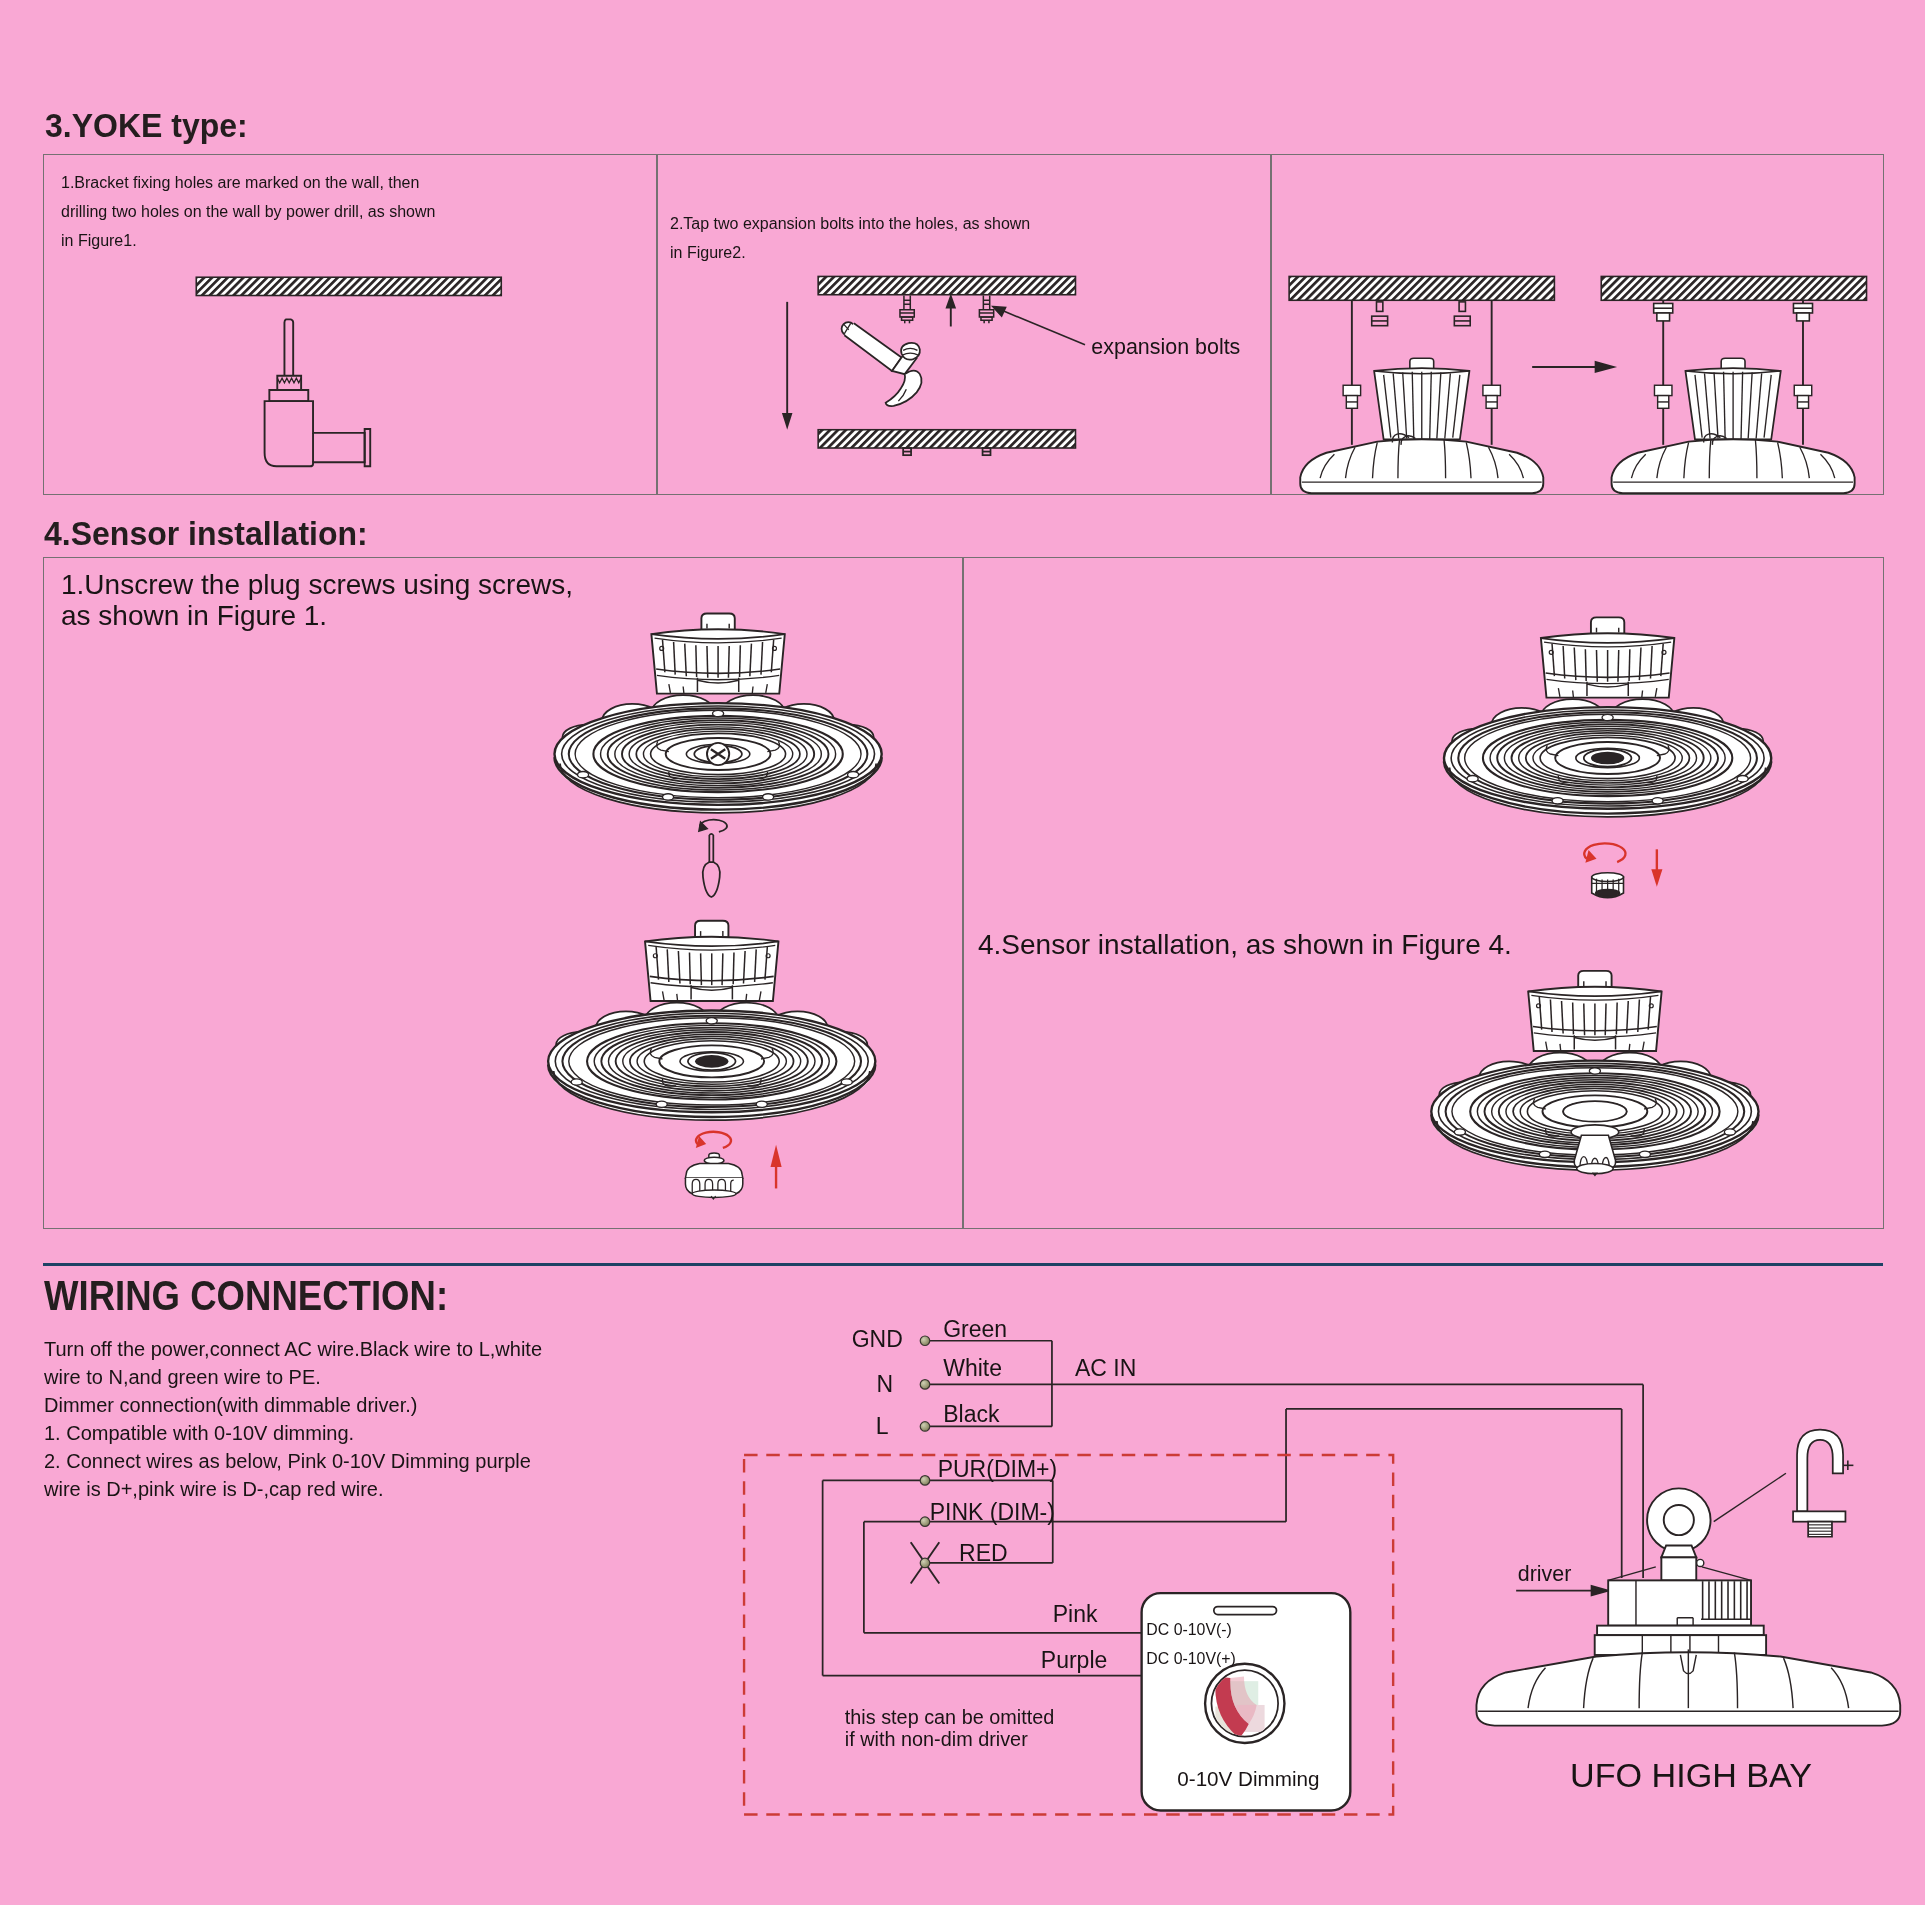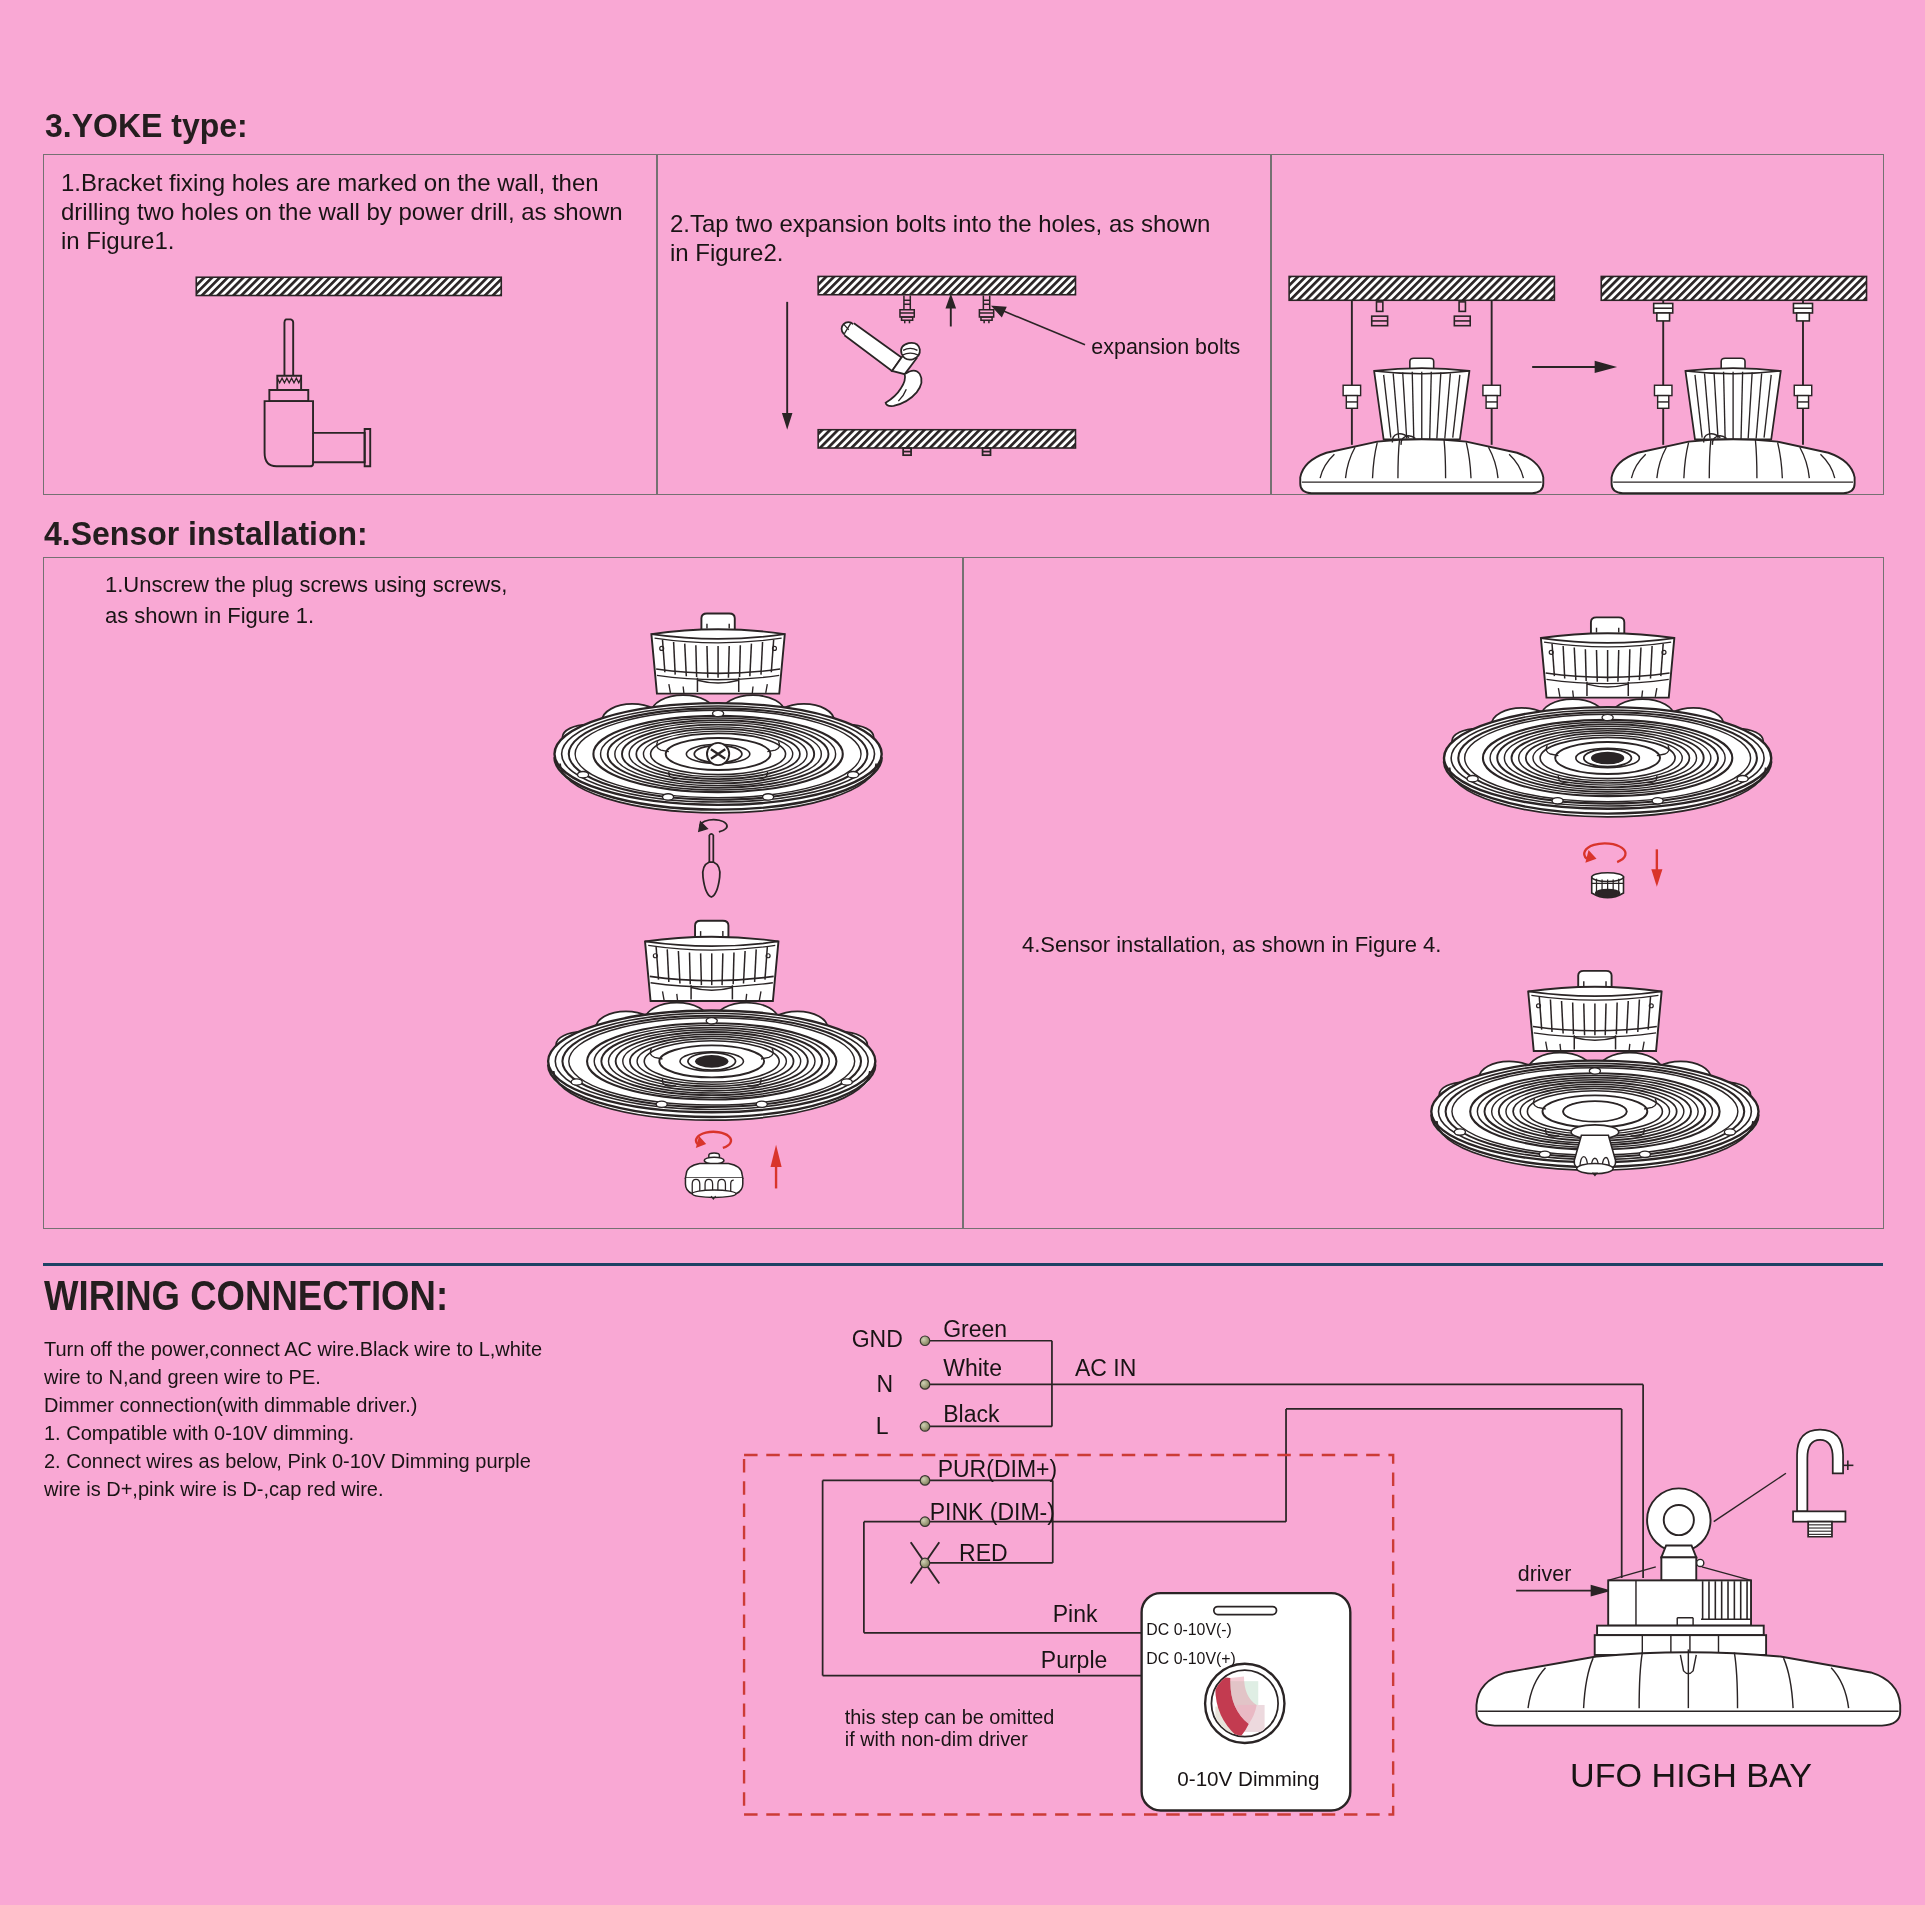--- a/index.html
+++ b/index.html
@@ -1,21 +1,21 @@
 <!DOCTYPE html>
 <html style="font-size:12.7px"><head>
 <meta charset="utf-8">
 <style>
   html,body{margin:0;padding:0;background:#ffffff;}
   #page{position:relative;width:1926px;height:1906px;background:#f9a8d4;overflow:hidden;
         font-family:"Liberation Sans",sans-serif;color:#1d1819;}
   .abs{position:absolute;}
   .h1{font-weight:bold;font-size:33px;color:#241e1f;white-space:pre;transform-origin:0 50%;}
-  .celltext{font-size:22px;line-height:31px;color:#191415;white-space:pre;margin-left:44px;}
-  .celltext1{font-size:24px;line-height:29px;color:#191415;white-space:pre;}
+  .celltext{font-size:28px;line-height:31px;color:#191415;white-space:pre;}
+  .celltext1{font-size:16px;line-height:29px;color:#191415;white-space:pre;}
   .wiretext{font-size:20px;line-height:28px;color:#191415;white-space:pre;}
   .tbl{position:absolute;border:1.6px solid #757172;box-sizing:border-box;}
   .vdiv{position:absolute;width:1.6px;background:#757172;}
   svg{position:absolute;overflow:visible;}
   svg text{font-family:"Liberation Sans",sans-serif;fill:#191415;}
 </style>
 </head>
 <body>
 <div id="page">
 

